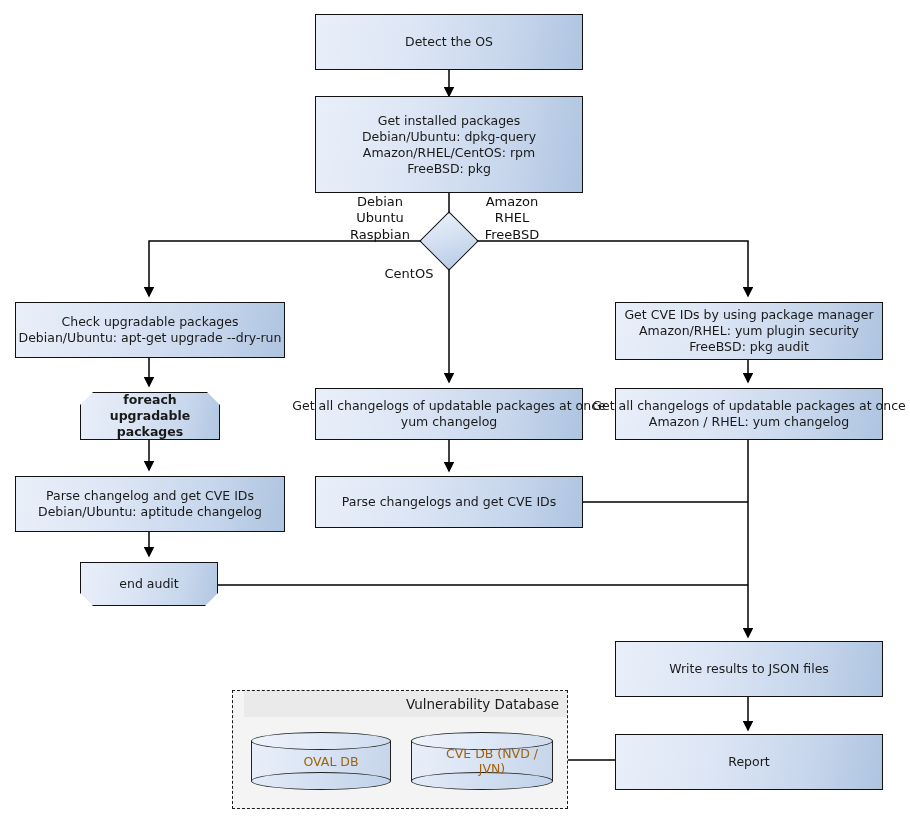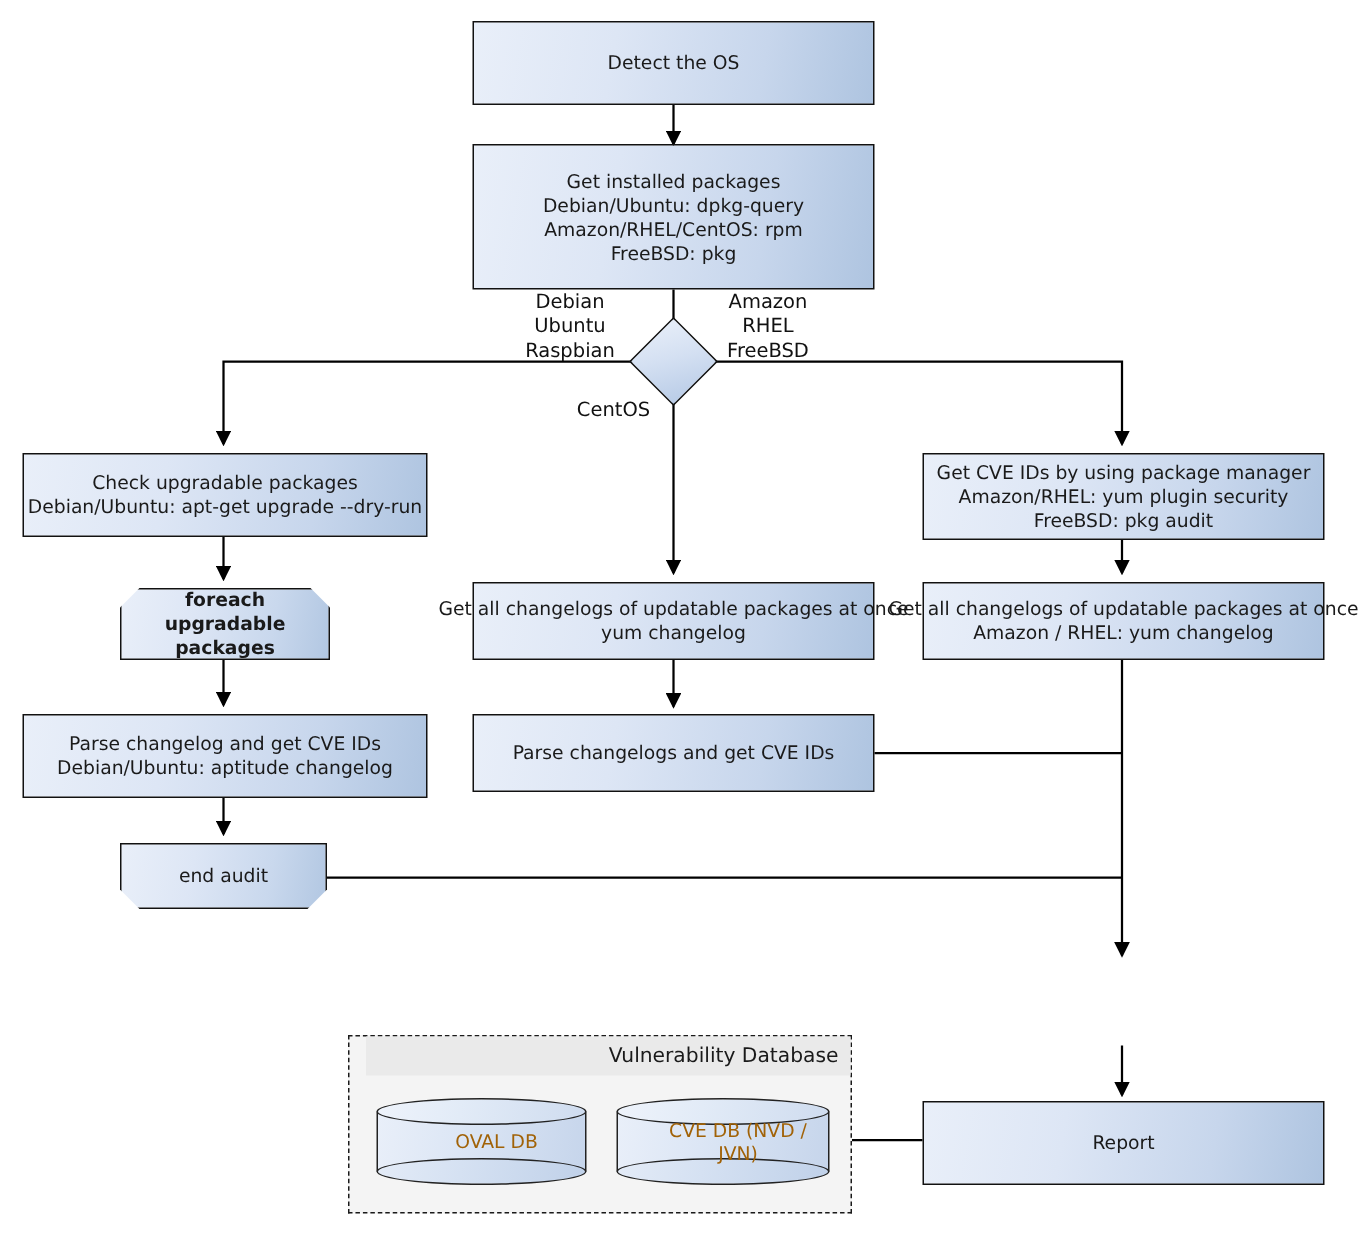--- a/index.html
+++ b/index.html
@@ -138,20 +138,23 @@
   </div>
 
   <div class="node proc" style="left:615px;top:302px;width:268px;height:58px;">
     <span class="txt">Get CVE IDs by using package manager<br>Amazon/RHEL: yum plugin security<br>FreeBSD: pkg audit</span>
   </div>
 
   <div class="node proc overflow" style="left:615px;top:388px;width:268px;height:52px;">
     <span class="txt">Get all changelogs of updatable packages at once<br>Amazon / RHEL: yum changelog</span>
   </div>
 
+  <div class="node proc" style="left:615px;top:641px;width:268px;height:56px;">
+    <span class="txt">Write results to JSON files</span>
+  </div>
 
   <div class="node proc" style="left:615px;top:734px;width:268px;height:56px;">
     <span class="txt">Report</span>
   </div>
 
   <div class="group" style="left:232px;top:690px;width:336px;height:119px;">
     <div class="group-title">Vulnerability Database</div>
 
     <div class="cyl" style="left:18px;top:41px;width:140px;height:58px;">
       <div class="body"></div>

